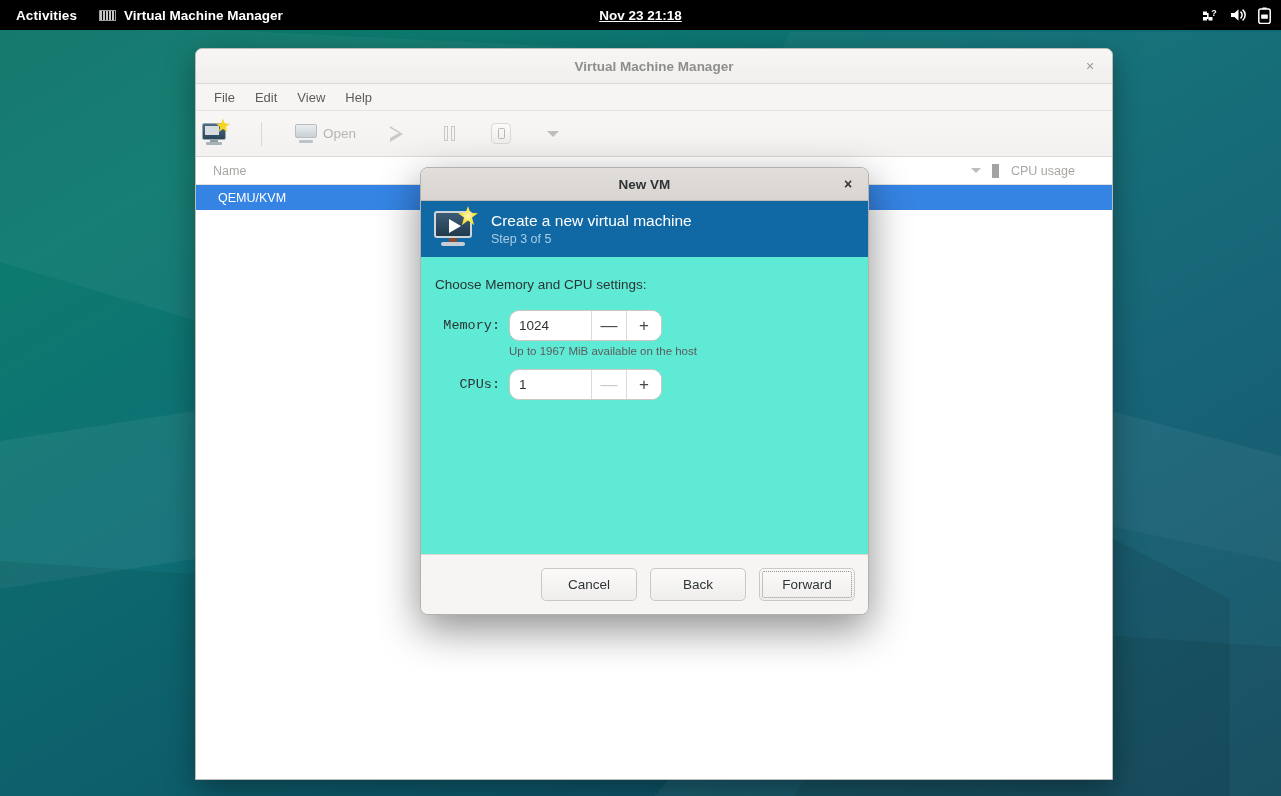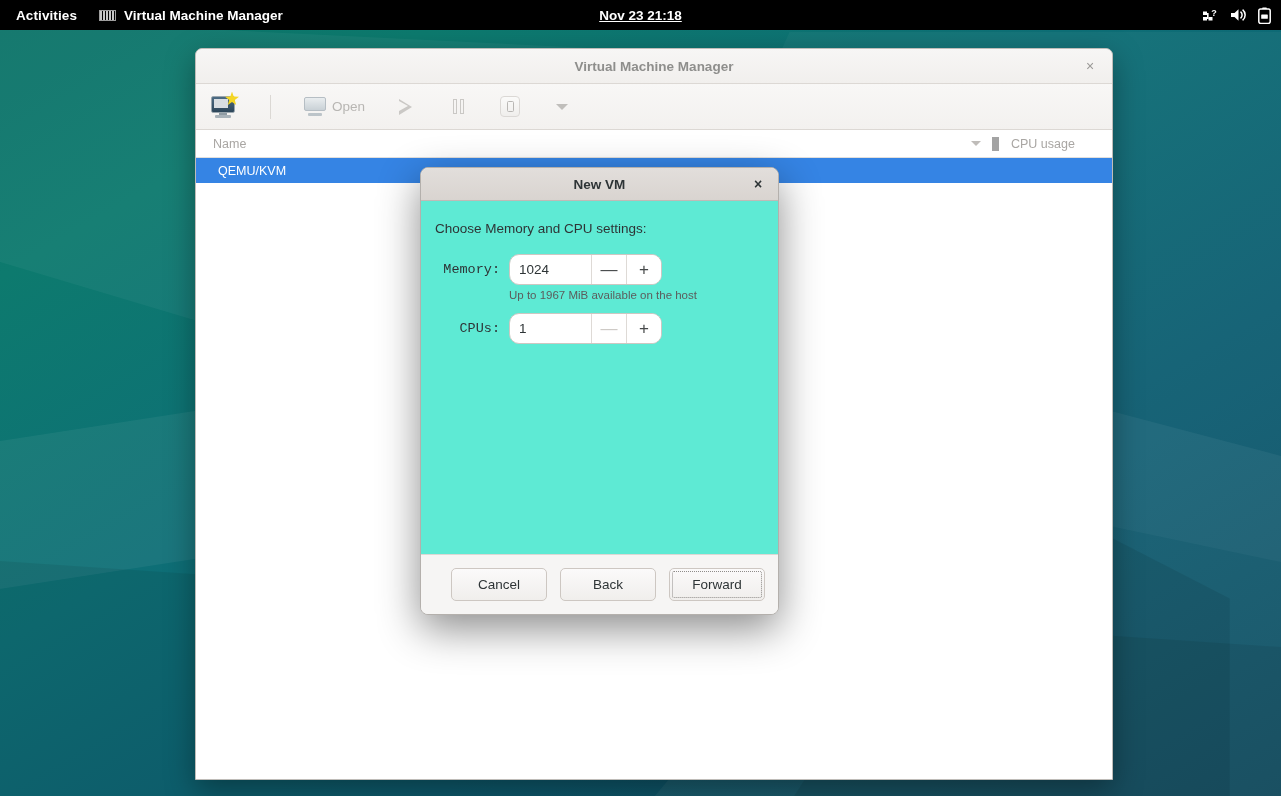--- a/index.html
+++ b/index.html
@@ -140,21 +140,20 @@
     font-size: 13px;
     color: #5e5c5a;
   }
   .menu-item { padding: 3px 10px; border-radius: 3px; }
 
   #toolbar {
     height: 46px;
     background: linear-gradient(180deg,#f8f7f6 0%,#f3f1ef 100%);
     border-bottom: 1px solid #dcd8d4;
     display: flex; align-items: center;
-    padding-left: 9px;
     gap: 18px;
   }
   .tb-btn {
     height: 34px; min-width: 34px;
     display: flex; align-items: center; justify-content: center;
     gap: 6px; padding: 0 6px;
     border-radius: 4px;
     font-size: 13.5px;
     color: #b8b6b3;
   }
@@ -269,21 +268,21 @@
     color: #ffffff;
     display: flex; align-items: center;
     font-size: 12.5px;
     padding-left: 22px;
   }
 
   
   #dialog {
     position: absolute;
     left: 420px; top: 167px;
-    width: 359px; height: 448px;
+    width: 449px; height: 448px;
     background: #f6f5f4;
     border: 1px solid #b4b0ac;
     border-radius: 8px;
     box-shadow: 0 14px 42px rgba(0,0,0,0.45);
     overflow: hidden;
     z-index: 30;
     display: flex; flex-direction: column;
   }
   #dlg-titlebar {
     height: 33px;
@@ -463,20 +462,26 @@
   </div>
 </div>
 
 <div id="vmm-window">
 
   <div id="vmm-titlebar">
     <div id="vmm-title">Virtual Machine Manager</div>
     <div id="vmm-close">×</div>
   </div>
 
+  <div id="menubar">
+    <div class="menu-item">File</div>
+    <div class="menu-item">Edit</div>
+    <div class="menu-item">View</div>
+    <div class="menu-item">Help</div>
+  </div>
 
   <div id="toolbar">
     <div class="tb-btn">
       <span class="ic-newvm">
         <span class="screen"></span>
           <span class="scr-inner"></span>
         <span class="stand"></span>
           <span class="base"></span>
           <span class="star"></span>
       </span>
@@ -521,20 +526,33 @@
   </div>
 </div>
 
 <div id="dialog">
 
   <div id="dlg-titlebar">
     <div id="dlg-title">New VM</div>
     <div id="dlg-close">×</div>
   </div>
 
+  <div id="dlg-banner">
+    <span class="banner-icon">
+      <span class="bscreen"></span>
+        <span class="bplay"></span>
+      <span class="bstand"></span>
+        <span class="bbase"></span>
+        <span class="bstar"></span>
+    </span>
+    <span class="banner-text">
+      <span id="banner-heading">Create a new virtual machine</span>
+      <span id="banner-step">Step 3 of 5</span>
+    </span>
+  </div>
 
   <div id="dlg-body">
     <div id="dlg-prompt">Choose Memory and CPU settings:</div>
 
     <div class="field-row">
       <div class="field-label">Memory:</div>
       <div class="spin">
         <input type="text" value="1024" style="">
         <div class="sbtn">—</div>
         <div class="sbtn">+</div>

